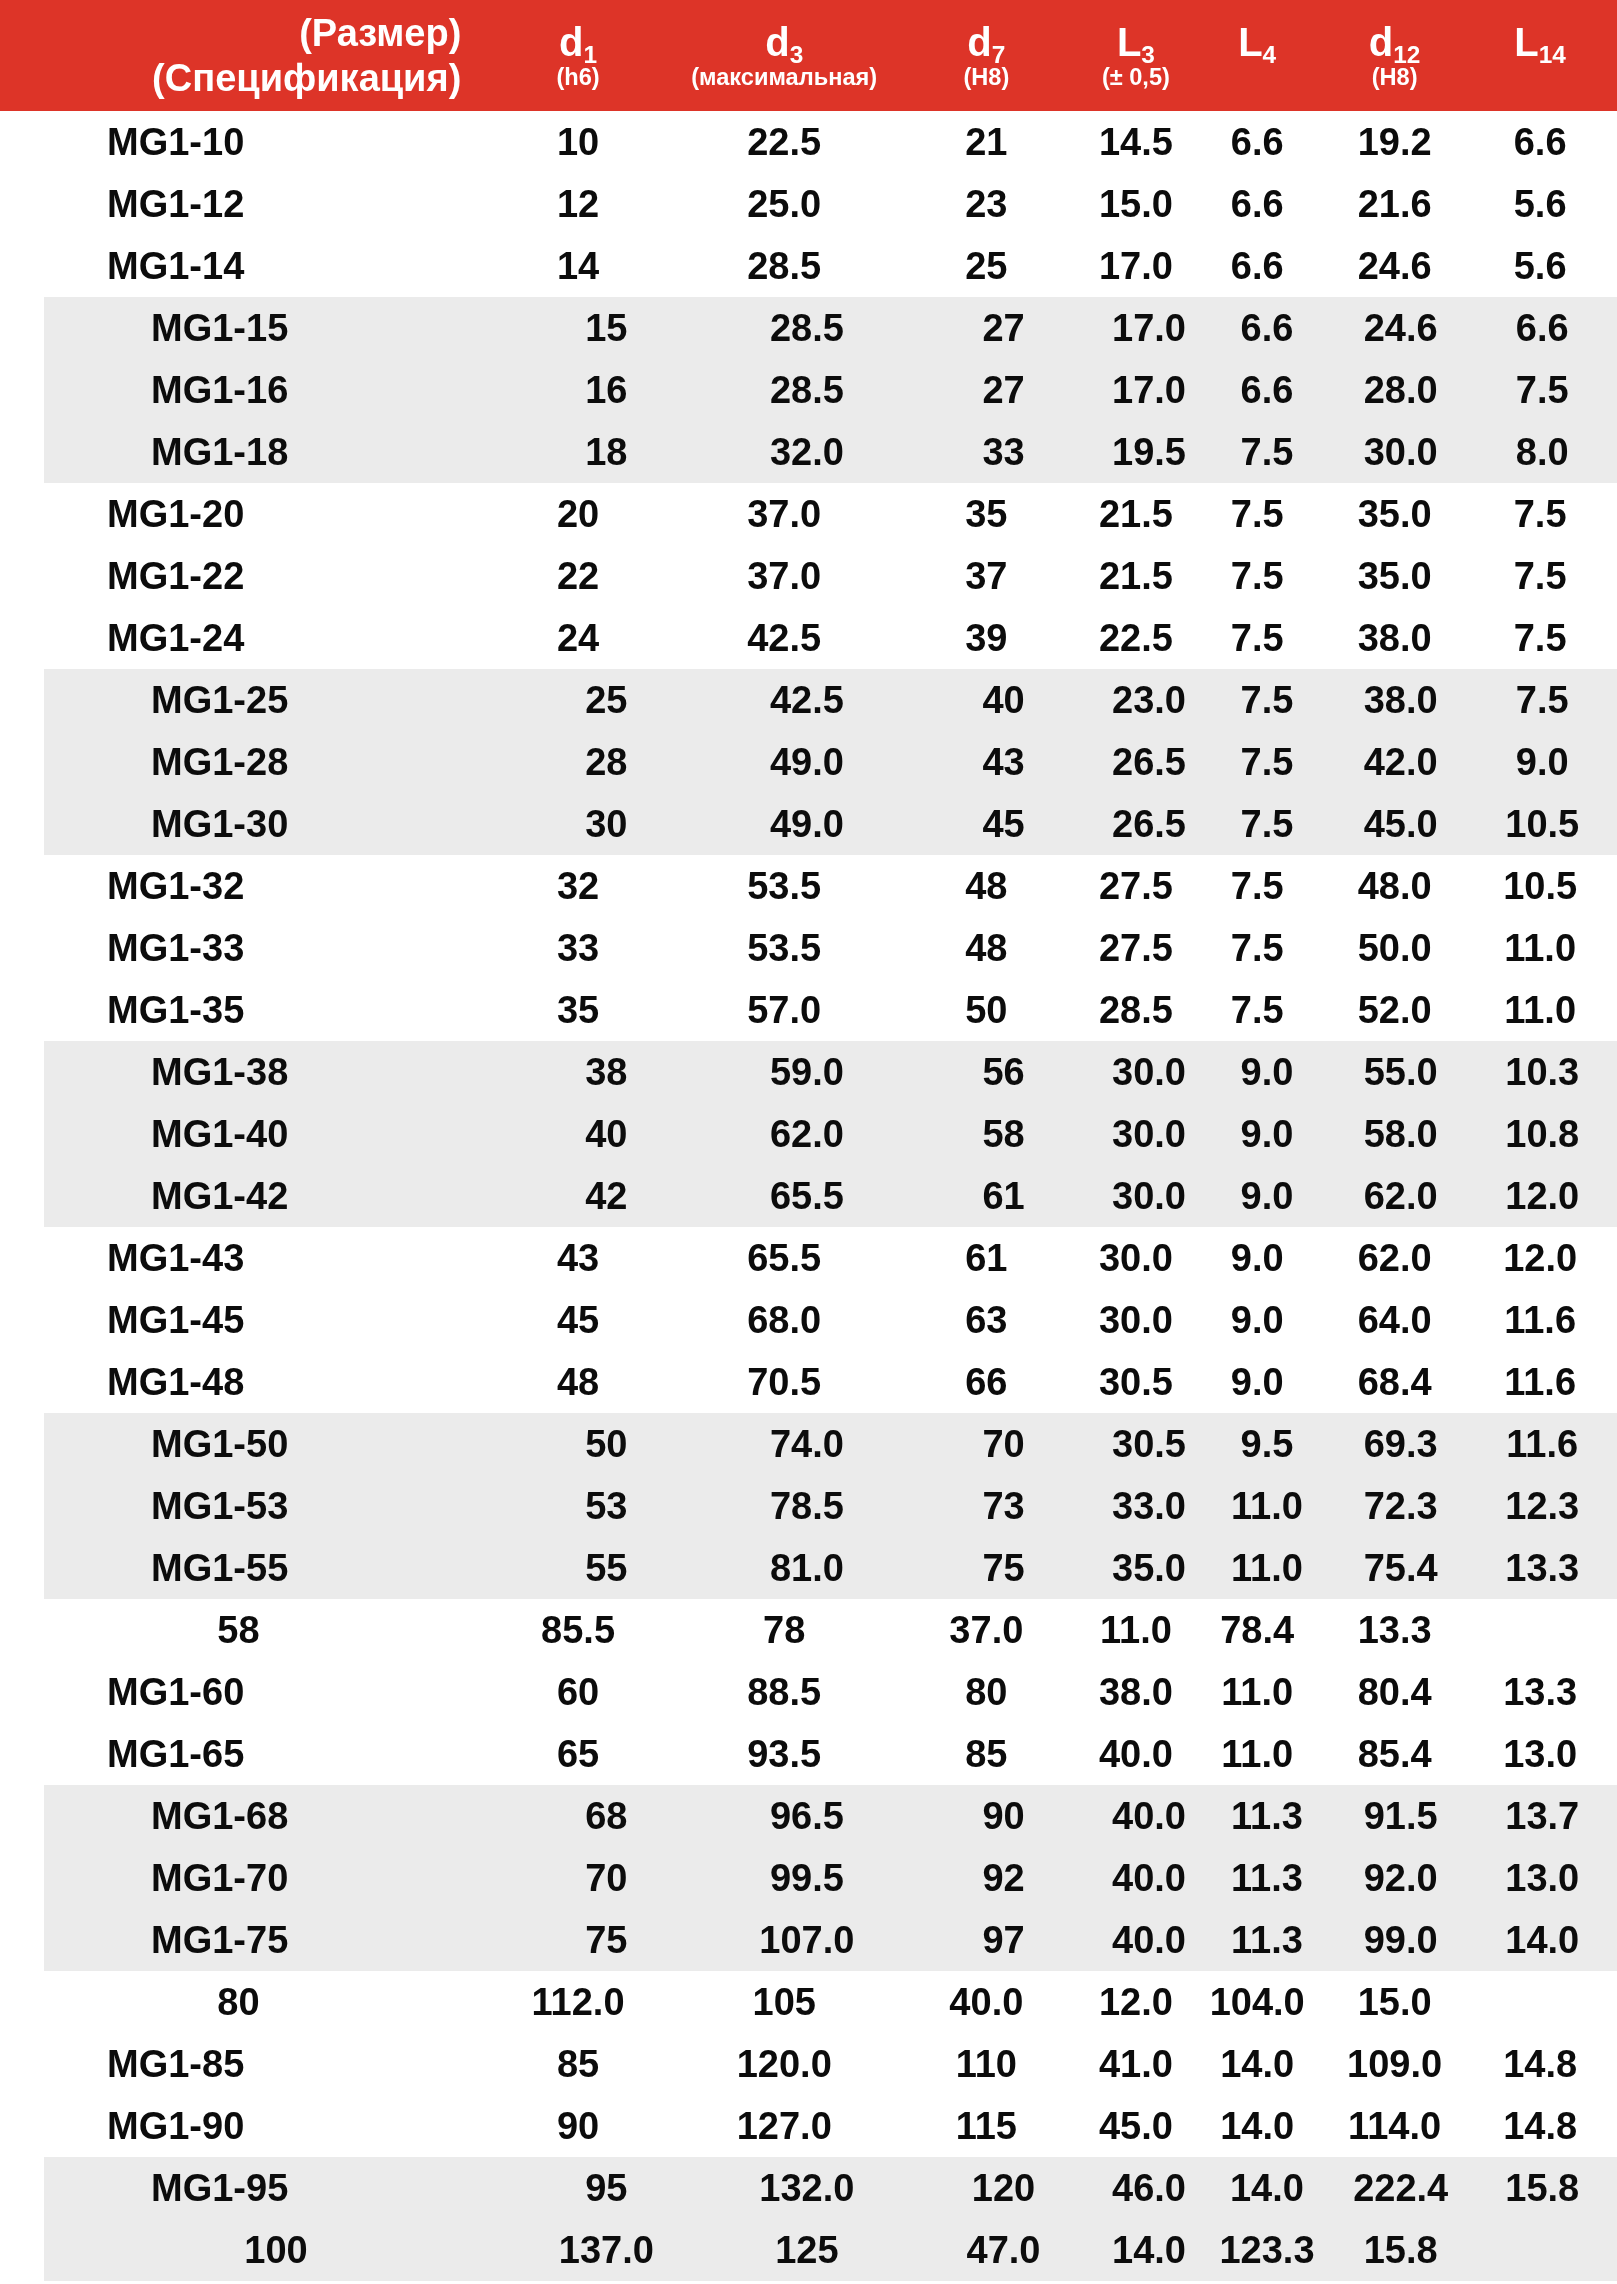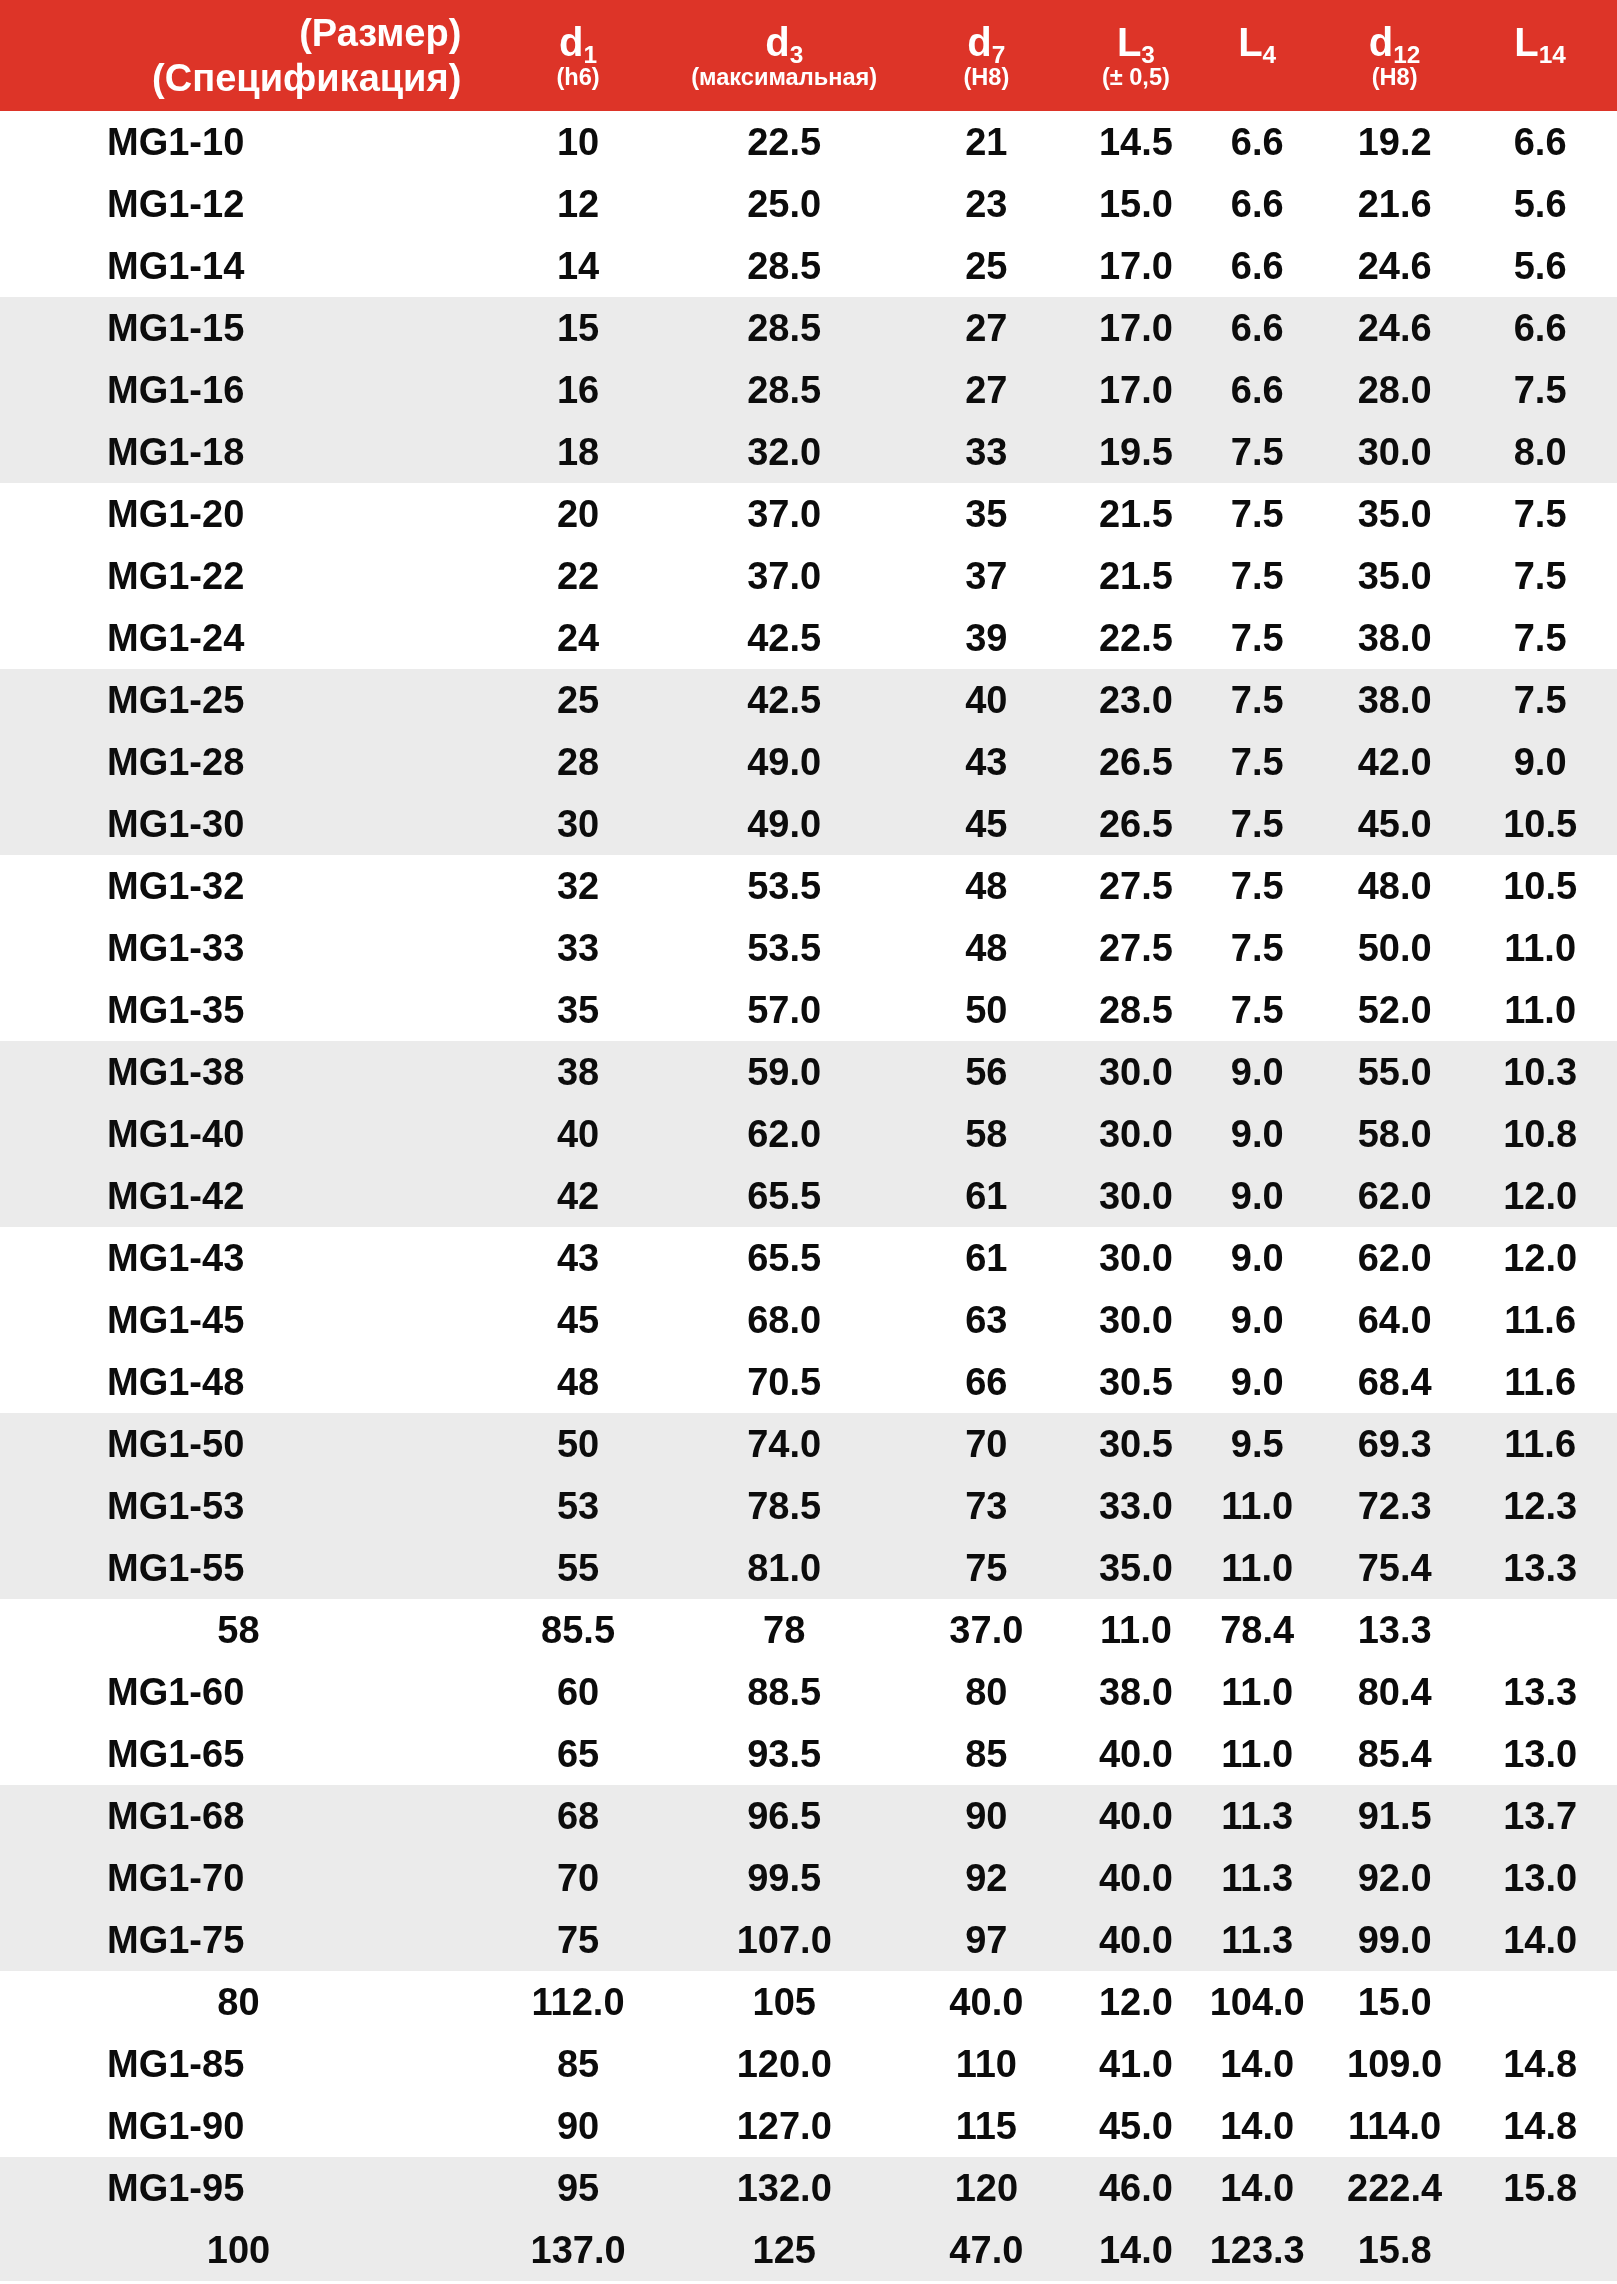--- a/index.html
+++ b/index.html
@@ -32,21 +32,21 @@
   .th-model .l2{font-size:38px;line-height:1.18;text-align:right;}
 
   
   .tbody{flex:1 1 auto;display:flex;flex-direction:column;}
   .row{
     height:62px;flex:0 0 62px;
     display:grid;
     grid-template-columns:29.5% 12.5% 13% 12% 6.5% 8.5% 8.5% 9.5%;
     align-items:center;background:#ffffff;
   }
-  .row.stripe{background:var(--stripe);}
+  .row.stripe{background:var(--stripe);margin-left:44px;}
   .cell{font-size:38px;line-height:1;text-align:center;white-space:nowrap;}
   .cell.model{text-align:left;padding-left:107px;}
 </style>
 </head>
 <body>
 
 <div class="page">
 
   <header class="thead">
     <div class="th th-model">

